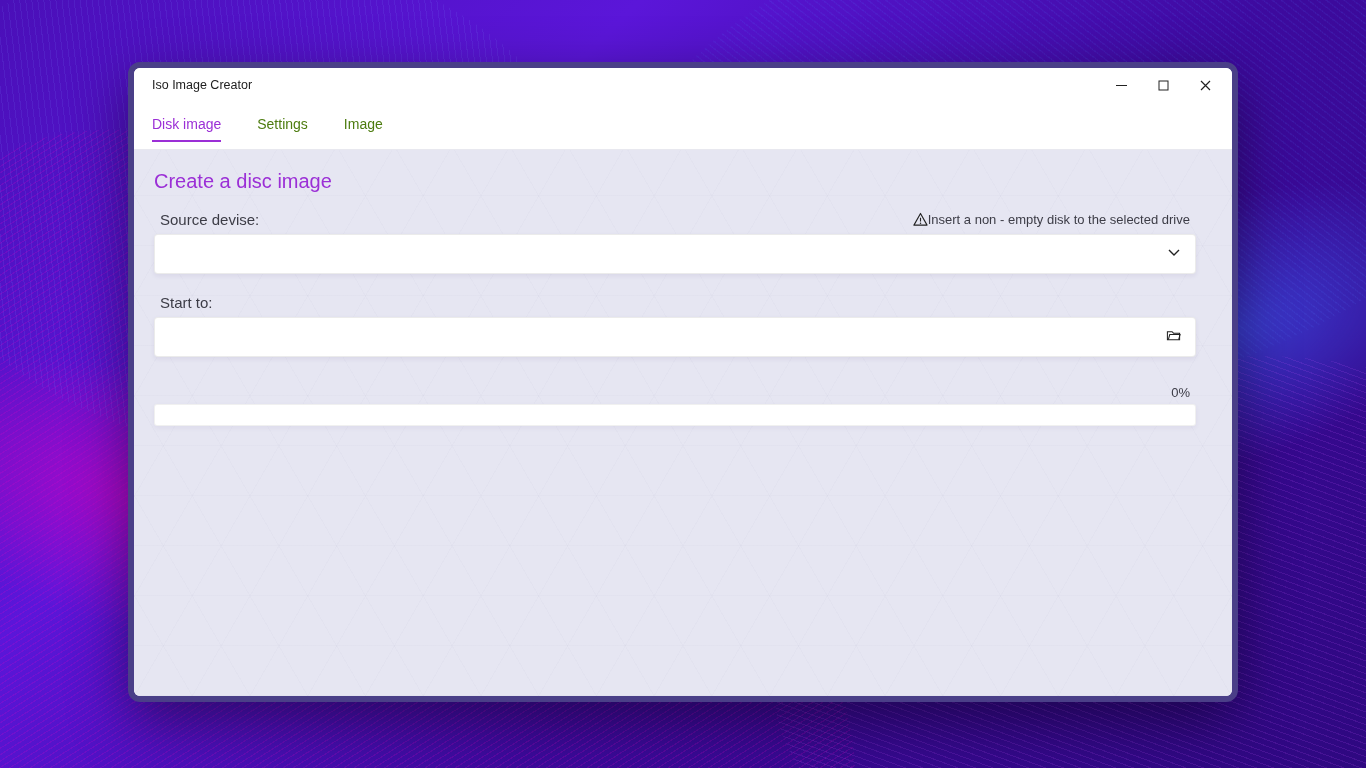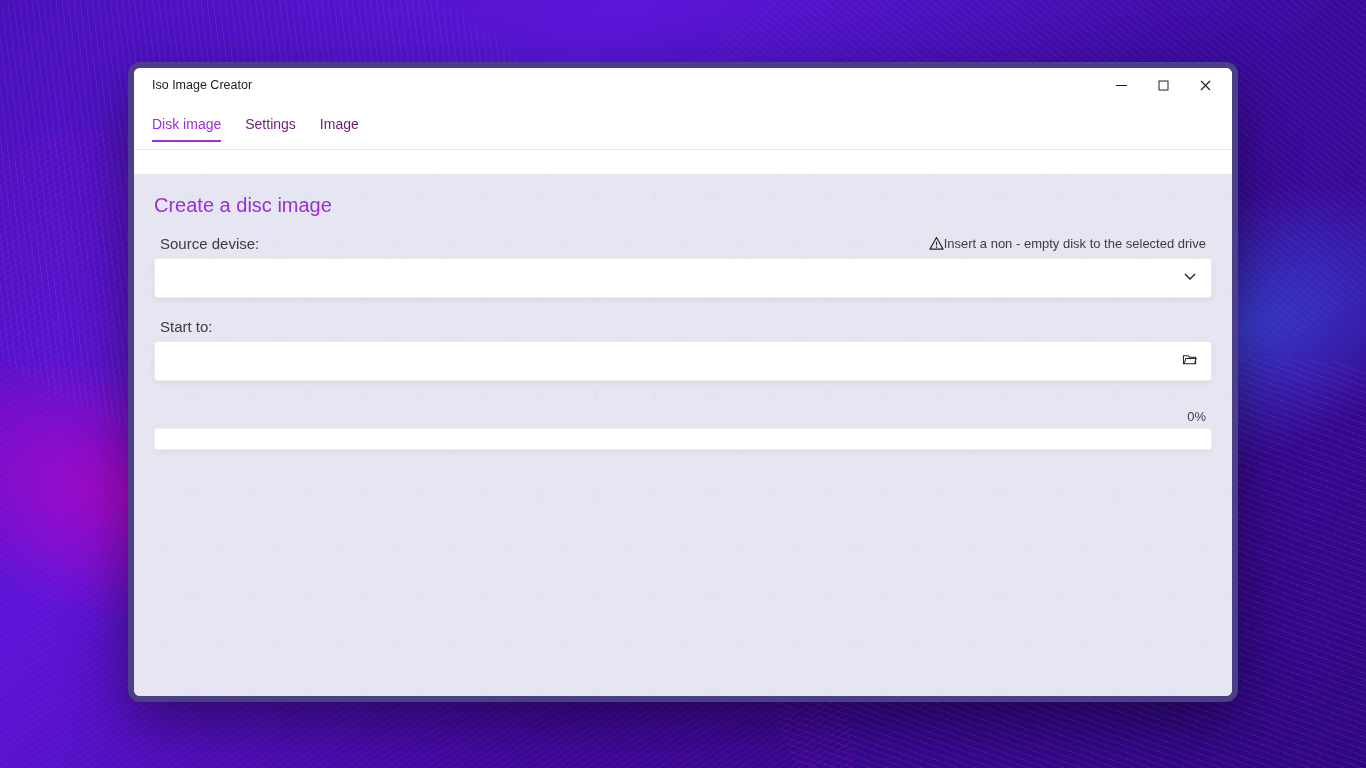--- a/index.html
+++ b/index.html
@@ -123,28 +123,28 @@
     align-items: center;
     justify-content: center;
     color: #222;
     cursor: pointer;
   }
 
   .tabbar {
     height: 48px;
     display: flex;
     align-items: center;
-    gap: 24px;
+    gap: 36px;
     padding: 0 18px;
     border-bottom: 1px solid #e8e8ef;
     background: #fff;
   }
   .tab {
     font-size: 14px;
-    color: #701a75;
+    color: #4d7c0f;
     padding: 6px 0 10px;
     cursor: pointer;
     position: relative;
   }
   .tab.active {
     color: #9b2fd6;
   }
   .tab.active::after {
     content: "";
     position: absolute;
@@ -153,23 +153,22 @@
     background: #9b2fd6;
   }
 
   .content {
     flex: 1;
     background:
       repeating-linear-gradient(60deg, rgba(120,120,160,0.03) 0 1px, transparent 1px 50px),
       repeating-linear-gradient(-60deg, rgba(120,120,160,0.03) 0 1px, transparent 1px 50px),
       repeating-linear-gradient(0deg, rgba(120,120,160,0.03) 0 1px, transparent 1px 50px),
       #e6e6f2;
-    padding: 20px 20px 20px 20px;
+    padding: 20px 36px 20px 20px;
     position: relative;
-    margin-top: 24px;
   }
 
   .page-title {
     font-size: 20px;
     color: #9b2fd6;
     font-weight: 400;
     margin-bottom: 18px;
   }
 
   .field-block { margin-bottom: 20px; }

